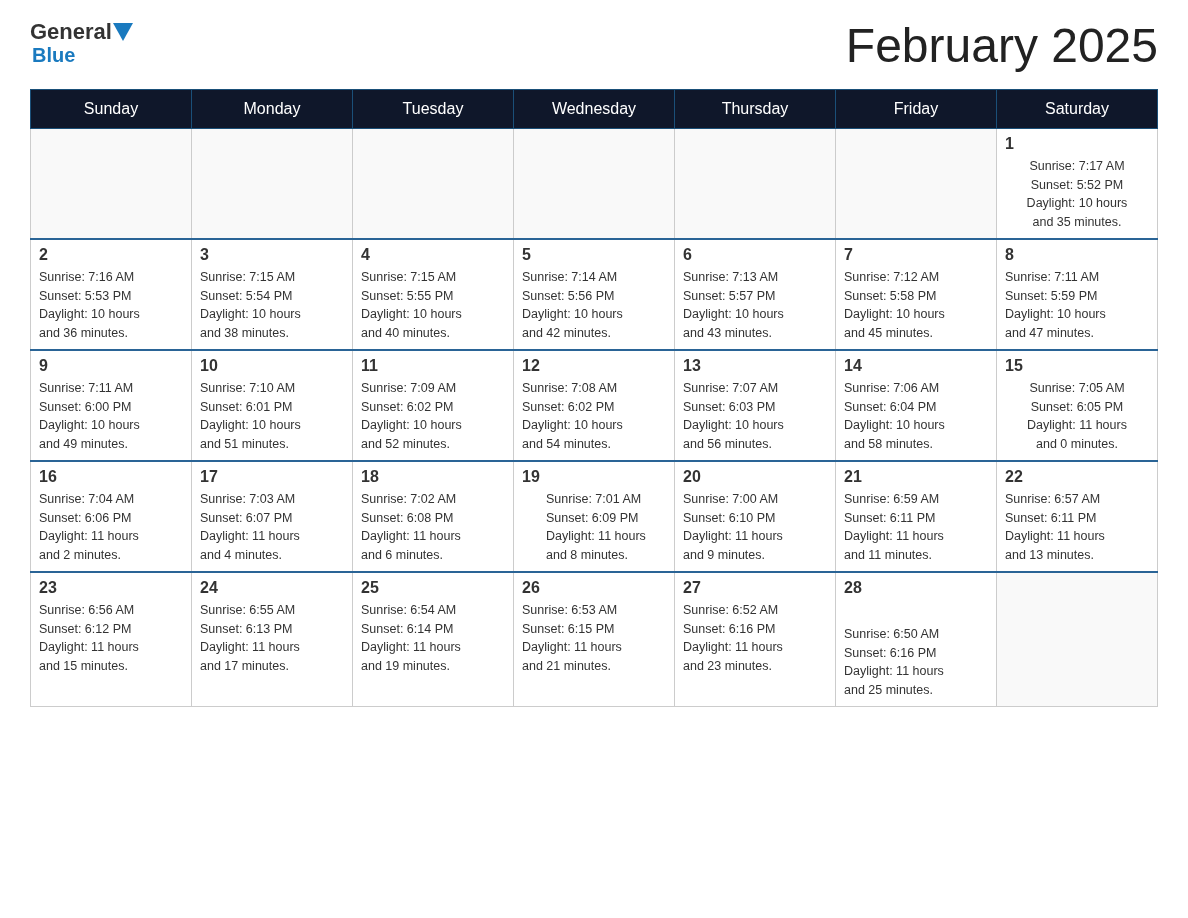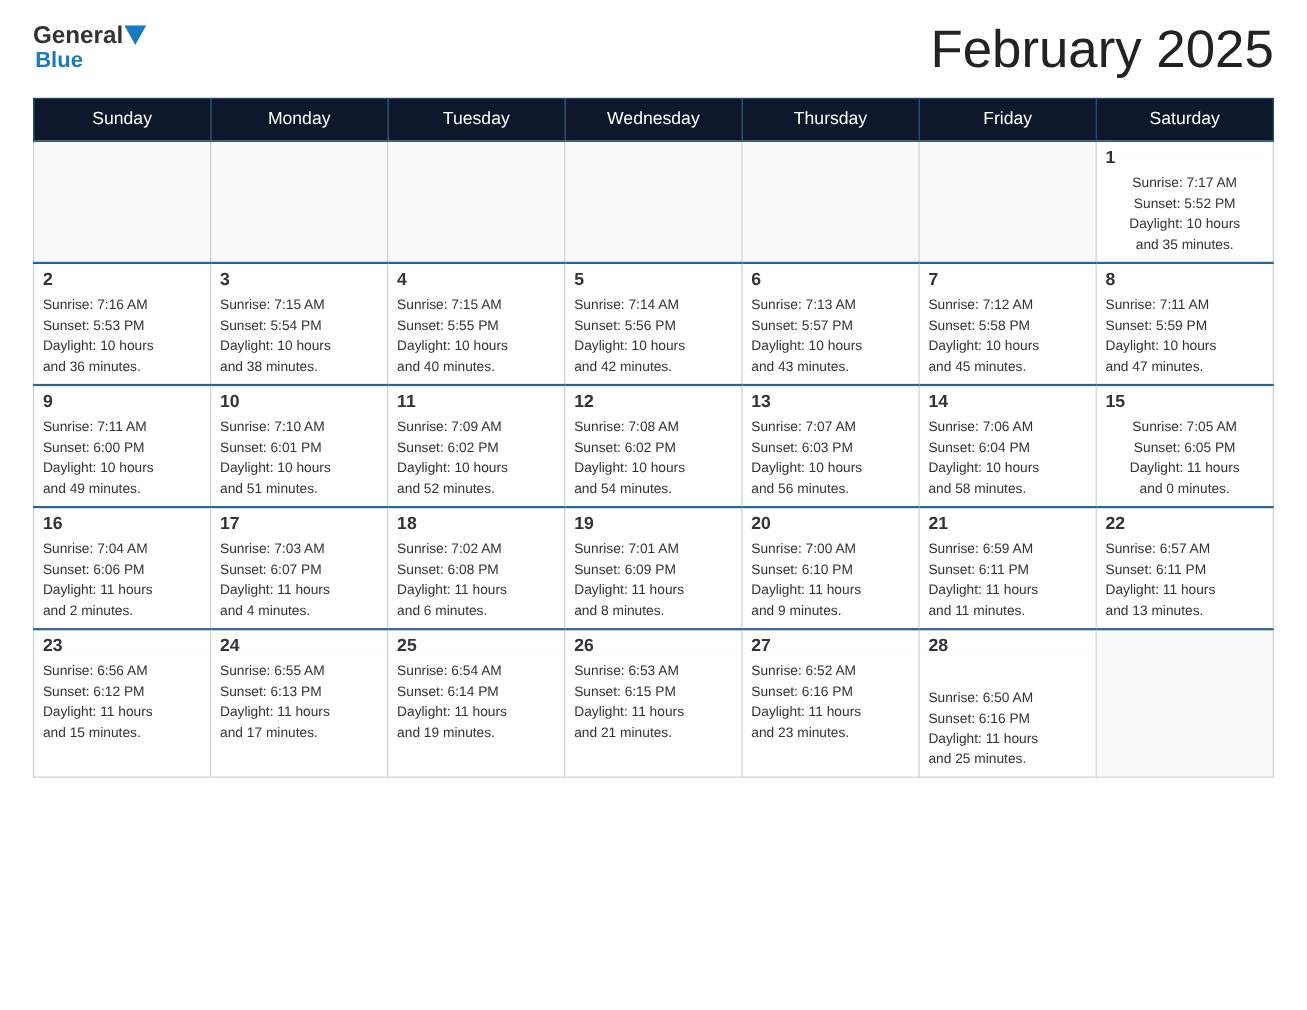--- a/index.html
+++ b/index.html
@@ -265,21 +265,21 @@
         </td>
         <td>
           <span class="day-number">18</span>
           <div class="day-info" style="white-space: pre-line;">Sunrise: 7:02 AM
 Sunset: 6:08 PM
 Daylight: 11 hours
 and 6 minutes.</div>
         </td>
         <td>
           <span class="day-number">19</span>
-          <div class="day-info" style="white-space: pre-line;">Sunrise: 7:01 AM
+          <div class="day-info" style="white-space: pre-line; margin-left: 24px;">Sunrise: 7:01 AM
 Sunset: 6:09 PM
 Daylight: 11 hours
 and 8 minutes.</div>
         </td>
         <td>
           <span class="day-number">20</span>
           <div class="day-info" style="white-space: pre-line;">Sunrise: 7:00 AM
 Sunset: 6:10 PM
 Daylight: 11 hours
 and 9 minutes.</div>

